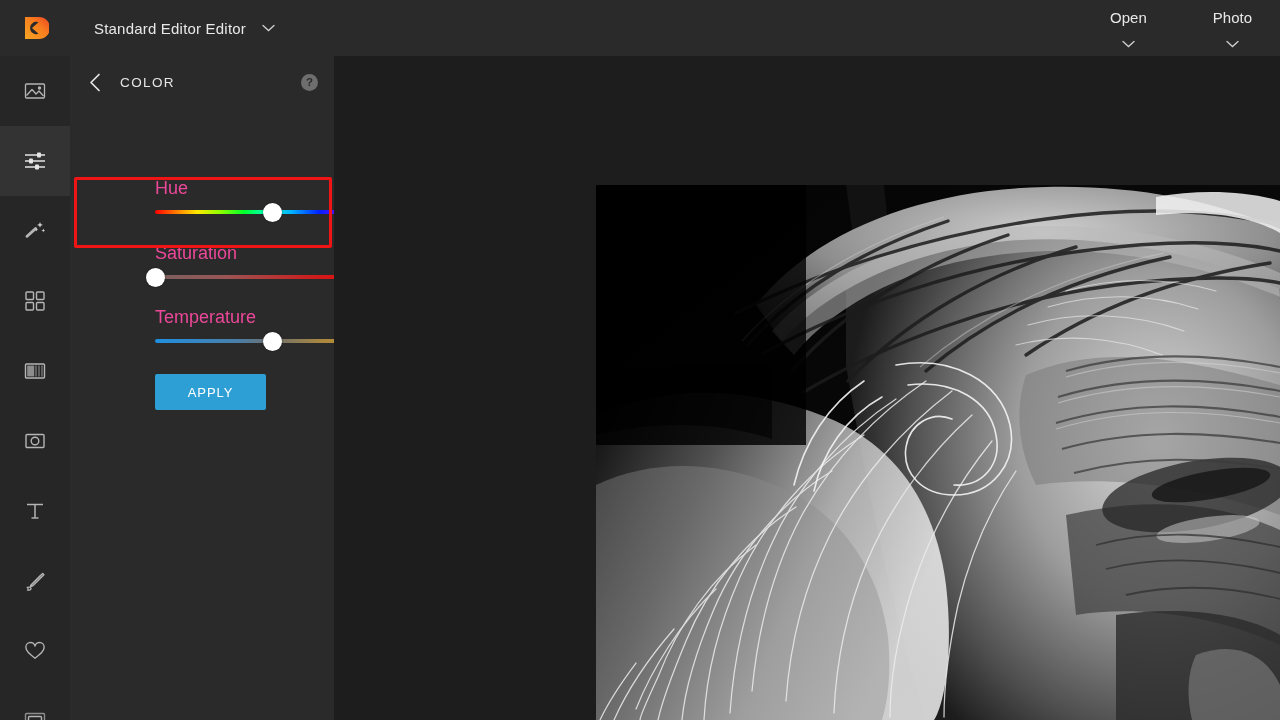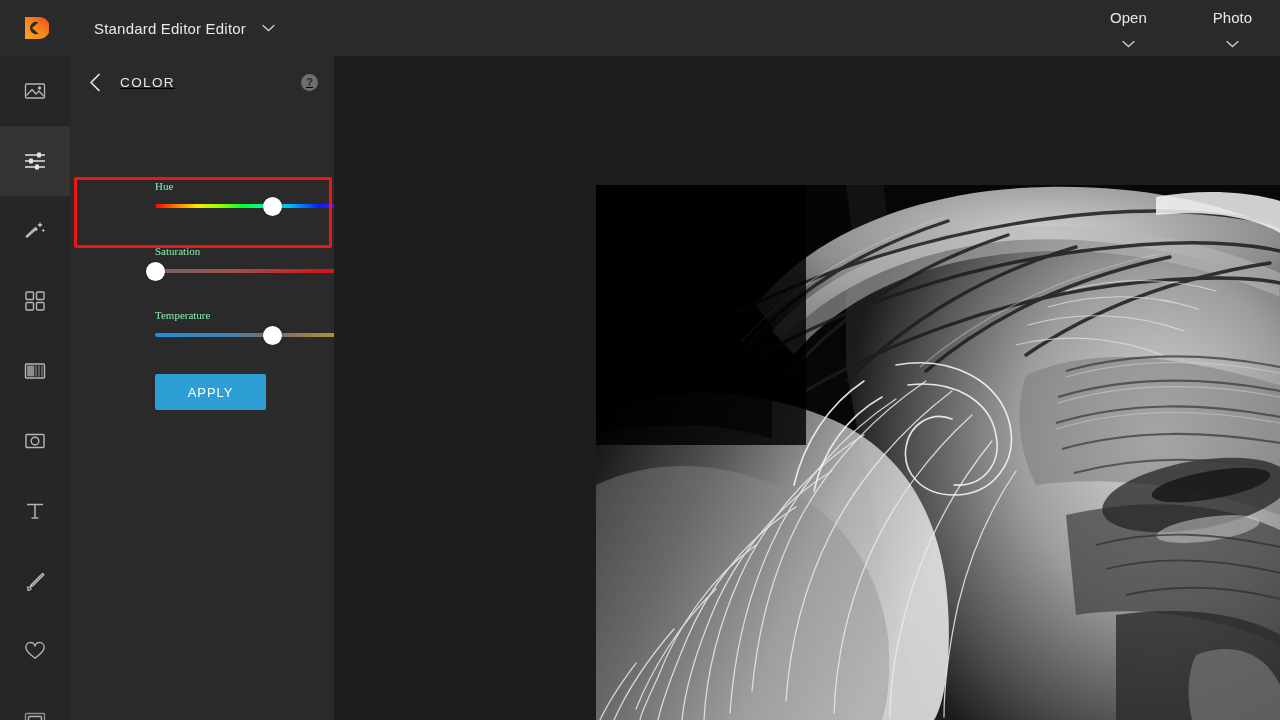--- a/index.html
+++ b/index.html
@@ -54,40 +54,39 @@
   .rail-item svg { display: block; }
 
   
   .panel {
     position: absolute; top: 56px; left: 70px; width: 264px; height: 664px;
     background: #2a2a2a;
   }
   .panel-head {
     height: 52px; display: flex; align-items: center;
     padding: 0 16px 0 14px;
-    text-decoration: underline;
   }
   .back-btn { width: 22px; height: 22px; display: flex; align-items: center; justify-content: center; cursor: pointer; }
   .panel-title {
     margin-left: 14px; color: #e6e6e6; font-size: 13.5px;
     letter-spacing: 1.4px; font-weight: 400;
   }
   .help-btn {
     margin-left: auto; width: 17px; height: 17px; border-radius: 50%;
     background: #6e6e6e; color: #2a2a2a;
     font-size: 11.5px; font-weight: bold; line-height: 17px;
     text-align: center; cursor: pointer; user-select: none;
   }
 
   .ctrl { position: absolute; left: 85px; width: 234px; }
   .ctrl-row {
     display: flex; justify-content: space-between; align-items: baseline;
     margin-bottom: 11px;
   }
-  .ctrl-label { color: #86efac; font-size: 11px; font-family: Liberation Serif, serif; }
+  .ctrl-label { color: #ec4899; font-size: 18px; }
   .ctrl-value { color: #e9e9e9; font-size: 13.5px; }
   .ctrl-value .unit { margin-left: 4px; }
 
   .track { position: relative; height: 4px; border-radius: 2px; }
   .track-hue {
     background: linear-gradient(to right,
       #ff0000 0%, #ff7a00 9%, #ffe800 18%, #8cff00 28%,
       #00ff2a 38%, #00ffb4 47%, #00b7ff 58%, #0022ff 70%,
       #8a00ff 82%, #ff00c8 92%, #ff0000 100%);
   }

